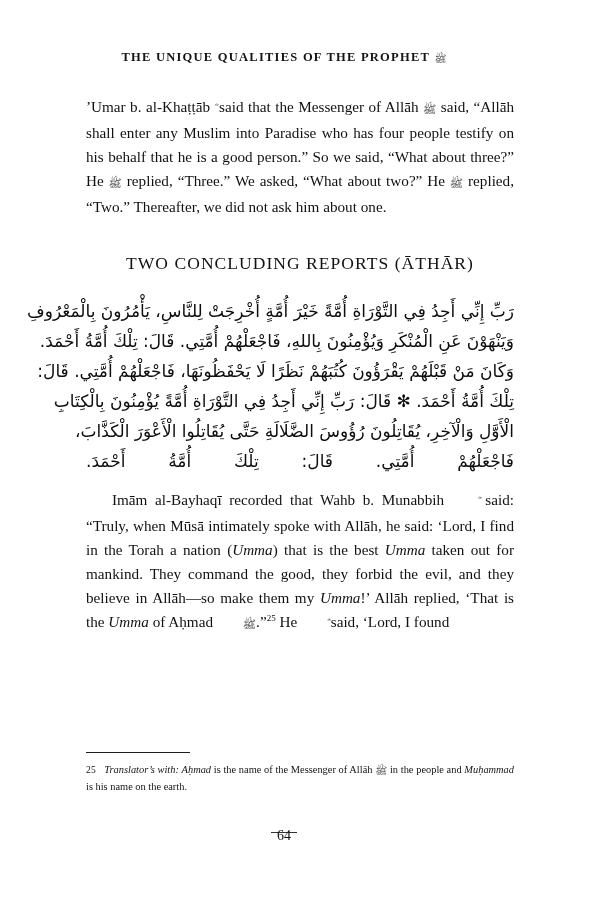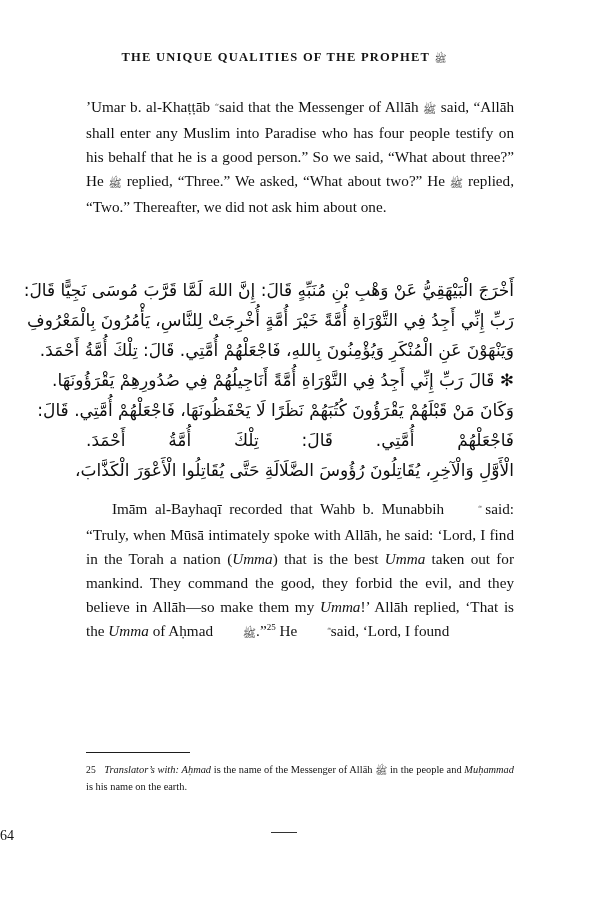--- a/index.html
+++ b/index.html
@@ -147,21 +147,21 @@
     width: 26px;
     height: 0;
     border-top: 1.2px solid #333333;
     vertical-align: middle;
   }
   .page-number {
     position: absolute;
     left: 0;
     right: 0;
     top: 828px;
-    text-align: left;
+    text-align: center;
     font-size: 14px;
     color: #111111;
   }
   .spacer-lg { height: 34px; }
   .spacer-md { height: 22px; }
   .spacer-sm { height: 12px; }
 </style>
 </head>
 <body>
 
@@ -171,31 +171,31 @@
     <span class="hdr-text">THE UNIQUE QUALITIES OF THE PROPHET</span>
     <span class="honorific sm">ﷺ</span>
   </div>
 
   <div class="column">
 
     <p class="body-par"><span>’Umar b. al-Khaṭṭāb </span><span class="honorific">ؓ</span><span> said that the Messenger of Allāh </span><span class="honorific">ﷺ</span><span> said, “Allāh shall enter any Muslim into Paradise who has four people testify on his behalf that he is a good person.” So we said, “What about three?” He </span><span class="honorific">ﷺ</span><span> replied, “Three.” We asked, “What about two?” He </span><span class="honorific">ﷺ</span><span> replied, “Two.” Thereafter, we did not ask him about one.</span></p>
 
     <div class="spacer-lg"></div>
 
+    <h2 class="section-heading">TWO CONCLUDING REPORTS (ĀTHĀR)</h2>
 
     <div class="spacer-md"></div>
 
     <div class="arabic-block">
-      <span class="aline">أَخْرَجَ الْبَيْهَقِيُّ عَنْ وَهْبِ بْنِ مُنَبِّهٍ قَالَ: إِنَّ اللهَ لَمَّا قَرَّبَ مُوسَى نَجِيًّا قَالَ:</span>
       <span class="aline">رَبِّ إِنِّي أَجِدُ فِي التَّوْرَاةِ أُمَّةً خَيْرَ أُمَّةٍ أُخْرِجَتْ لِلنَّاسِ، يَأْمُرُونَ بِالْمَعْرُوفِ</span>
       <span class="aline">وَيَنْهَوْنَ عَنِ الْمُنْكَرِ وَيُؤْمِنُونَ بِاللهِ، فَاجْعَلْهُمْ أُمَّتِي. قَالَ: تِلْكَ أُمَّةُ أَحْمَدَ.</span>
-      <span class="aline">✻ قَالَ رَبِّ إِنِّي أَجِدُ فِي التَّوْرَاةِ أُمَّةً أَنَاجِيلُهُمْ فِي صُدُورِهِمْ يَقْرَؤُونَهَا.</span>
       <span class="aline">وَكَانَ مَنْ قَبْلَهُمْ يَقْرَؤُونَ كُتُبَهُمْ نَظَرًا لَا يَحْفَظُونَهَا، فَاجْعَلْهُمْ أُمَّتِي. قَالَ:</span>
+      <span class="aline">تِلْكَ أُمَّةُ أَحْمَدَ. ✻ قَالَ: رَبِّ إِنِّي أَجِدُ فِي التَّوْرَاةِ أُمَّةً يُؤْمِنُونَ بِالْكِتَابِ</span>
+      <span class="aline">الْأَوَّلِ وَالْآخِرِ، يُقَاتِلُونَ رُؤُوسَ الضَّلَالَةِ حَتَّى يُقَاتِلُوا الْأَعْوَرَ الْكَذَّابَ،</span>
       <span class="aline">فَاجْعَلْهُمْ أُمَّتِي. قَالَ: تِلْكَ أُمَّةُ أَحْمَدَ.</span>
-      <span class="aline">الْأَوَّلِ وَالْآخِرِ، يُقَاتِلُونَ رُؤُوسَ الضَّلَالَةِ حَتَّى يُقَاتِلُوا الْأَعْوَرَ الْكَذَّابَ،</span>
     </div>
 
     <div class="spacer-sm"></div>
 
     <p class="body-par indent"><span>Imām al-Bayhaqī recorded that Wahb b. Munabbih </span><span class="honorific">ؓ</span><span> said: “Truly, when Mūsā intimately spoke with Allāh, he said: ‘Lord, I find in the Torah a nation (</span><span class="it">Umma</span><span>) that is the best </span><span class="it">Umma</span><span> taken out for mankind. They command the good, they forbid the evil, and they believe in Allāh—so make them my </span><span class="it">Umma</span><span>!’ Allāh replied, ‘That is the </span><span class="it">Umma</span><span> of Aḥmad </span><span class="honorific">ﷺ</span><span>.”</span><sup class="fn-ref">25</sup><span> He </span><span class="honorific">ؓ</span><span> said, ‘Lord, I found</span></p>
 
   </div>
 
   <div class="footnote-rule"></div>
 

